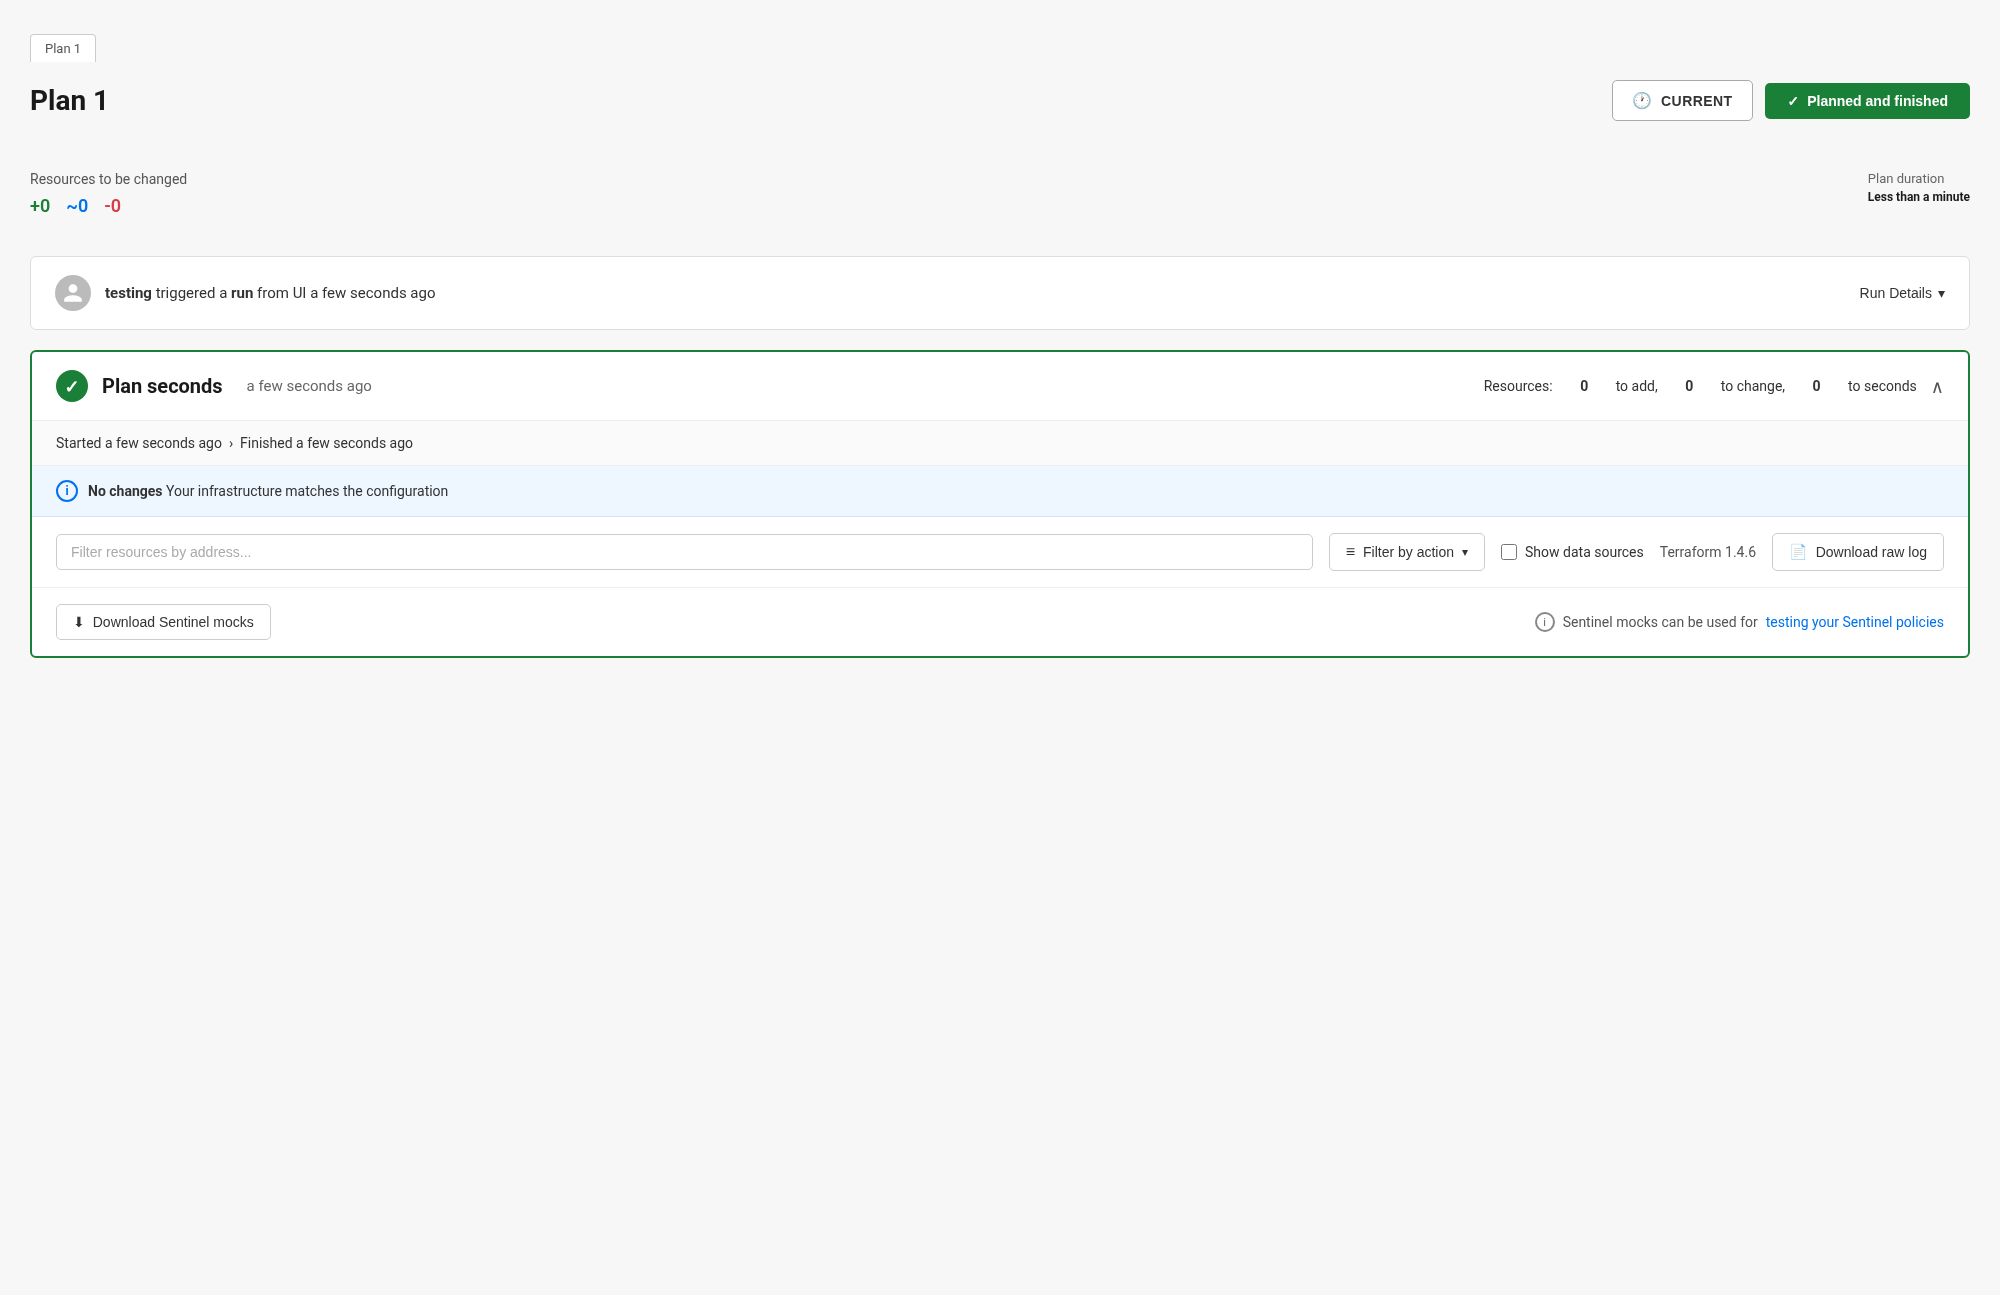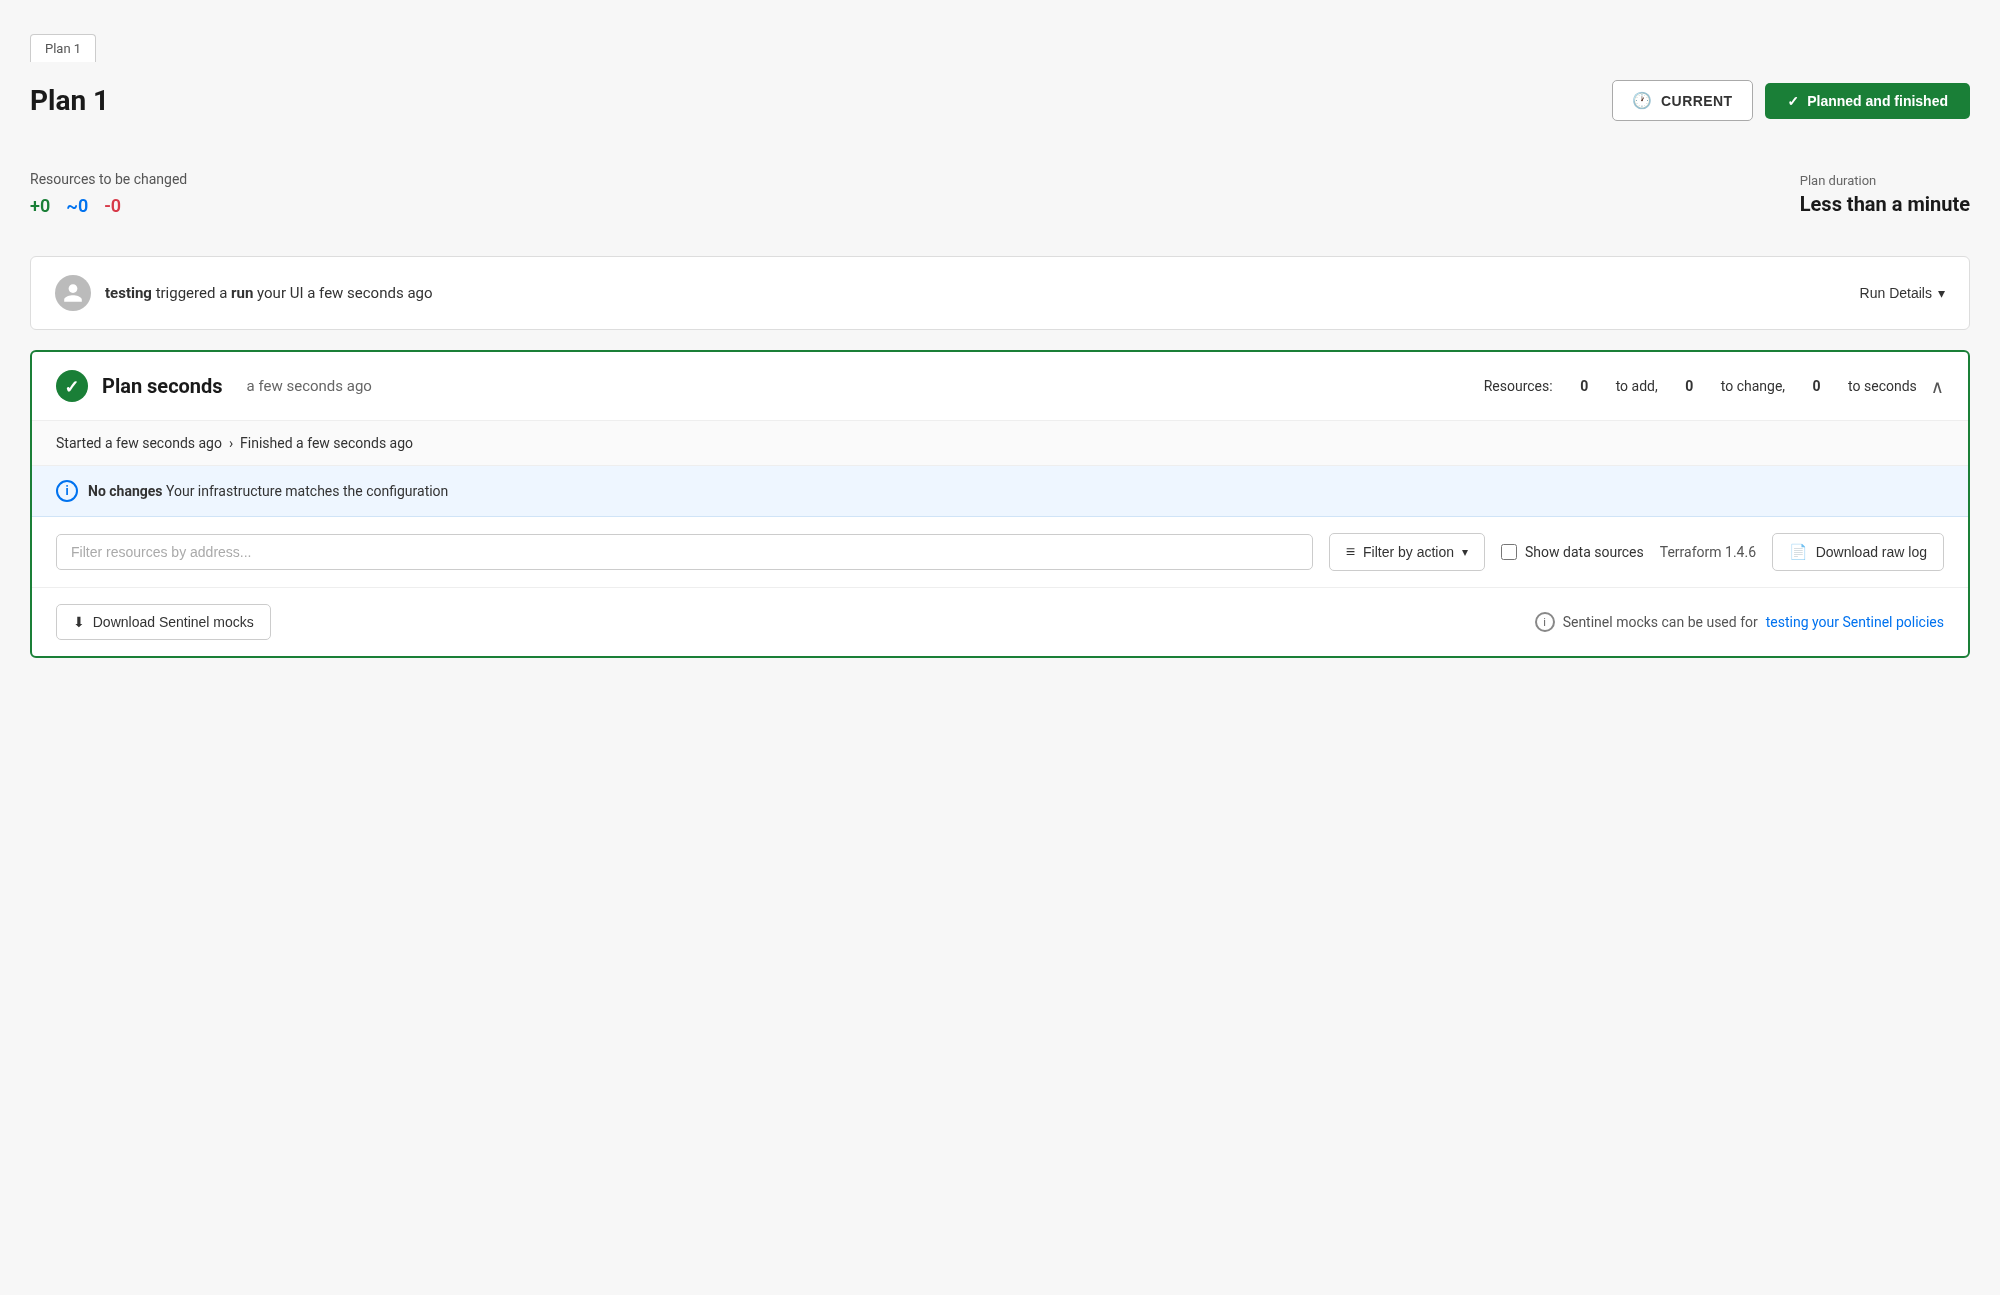--- a/index.html
+++ b/index.html
@@ -70,21 +70,21 @@
       border-radius: 5px;
       font-size: 14px;
       font-weight: 600;
       border: none;
       cursor: pointer;
     }
 
     .plan-info-section {
       display: flex;
       justify-content: space-between;
-      align-items: flex-end;
+      align-items: flex-start;
       margin-bottom: 30px;
       padding: 10px 0;
     }
 
     .resources-changed {
       flex: 1;
     }
 
     .resources-changed-label {
       font-size: 14px;
@@ -107,21 +107,21 @@
       text-align: left;
     }
 
     .plan-duration-label {
       font-size: 13px;
       color: #666;
       margin-bottom: 4px;
     }
 
     .plan-duration-value {
-      font-size: 20px;
+      font-size: 12px;
       font-weight: 700;
       color: #1a1a1a;
     }
 
     .trigger-bar {
       background: white;
       border: 1px solid #ddd;
       border-radius: 6px;
       padding: 18px 24px;
       display: flex;
@@ -434,21 +434,21 @@
 </div>
 
 <div class="trigger-bar">
   <div class="trigger-info">
     <div class="avatar">
       <svg width="22" height="22" viewBox="0 0 24 24" fill="white">
         <path d="M12 12c2.7 0 4.8-2.1 4.8-4.8S14.7 2.4 12 2.4 7.2 4.5 7.2 7.2 9.3 12 12 12zm0 2.4c-3.2 0-9.6 1.6-9.6 4.8v2.4h19.2v-2.4c0-3.2-6.4-4.8-9.6-4.8z"></path>
       </svg>
     </div>
     <span class="trigger-text">
-      <span class="bold">testing</span><span> triggered a </span><span class="bold">run</span><span> your UI a few seconds ago</span>
+      <span class="bold">testing</span><span> triggered a </span><span class="bold">run</span><span> from UI a few seconds ago</span>
     </span>
   </div>
   <button class="run-details-btn">
     <span>Run Details</span>
     <span>▾</span>
   </button>
 </div>
 
 <div class="plan-finished-card">
 

